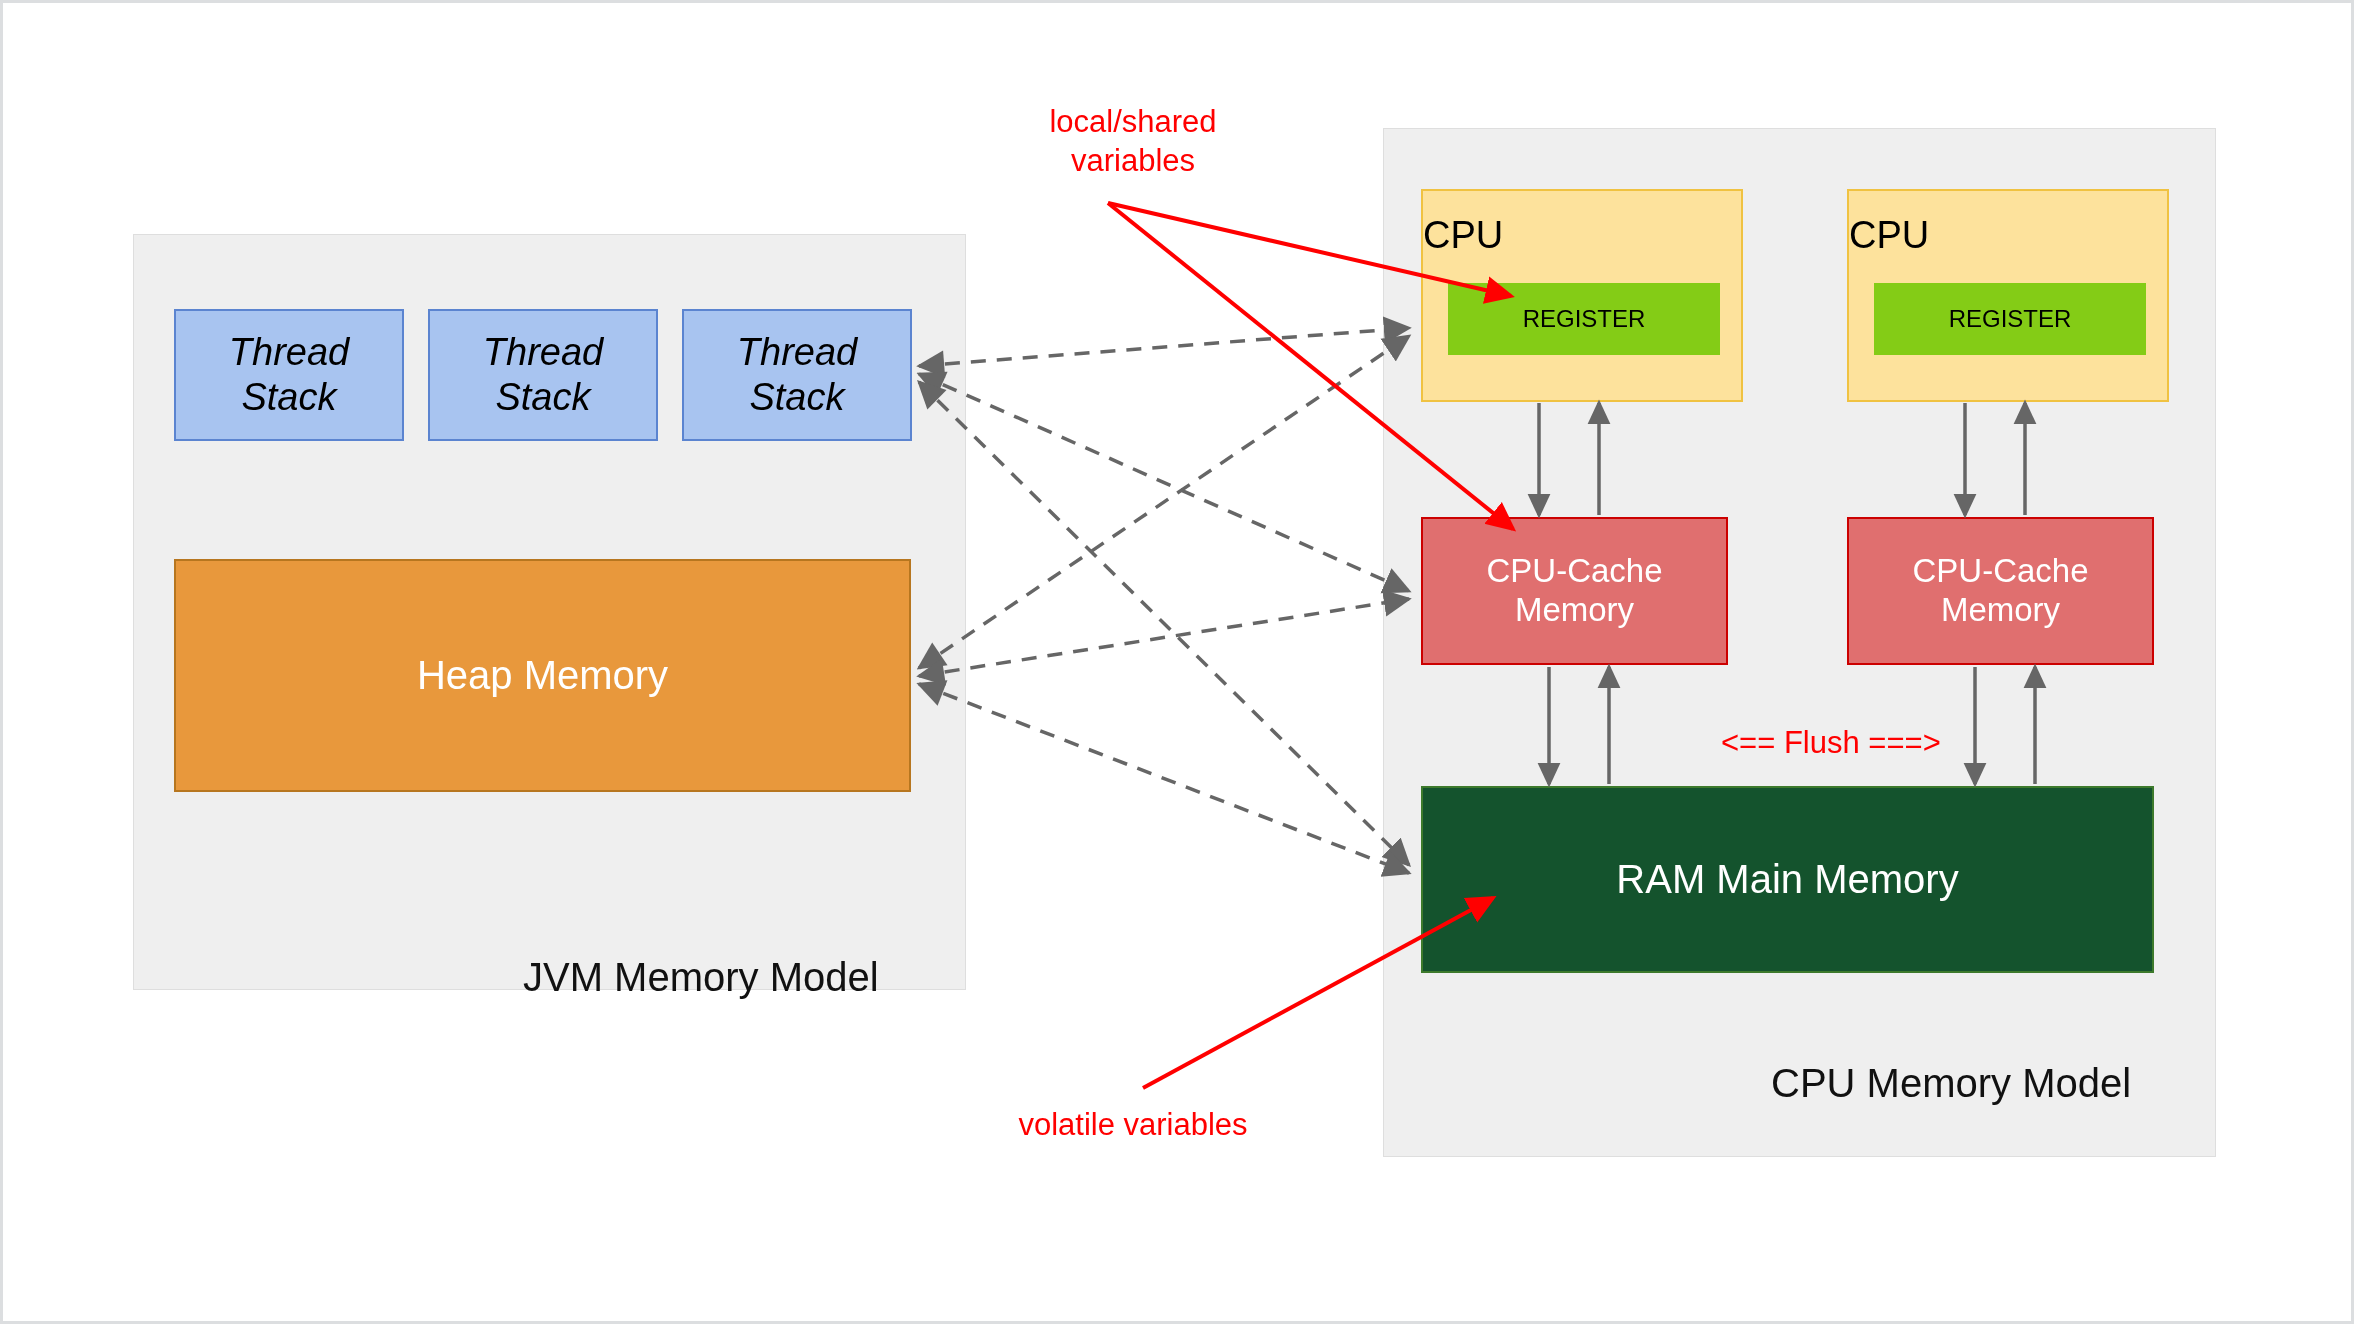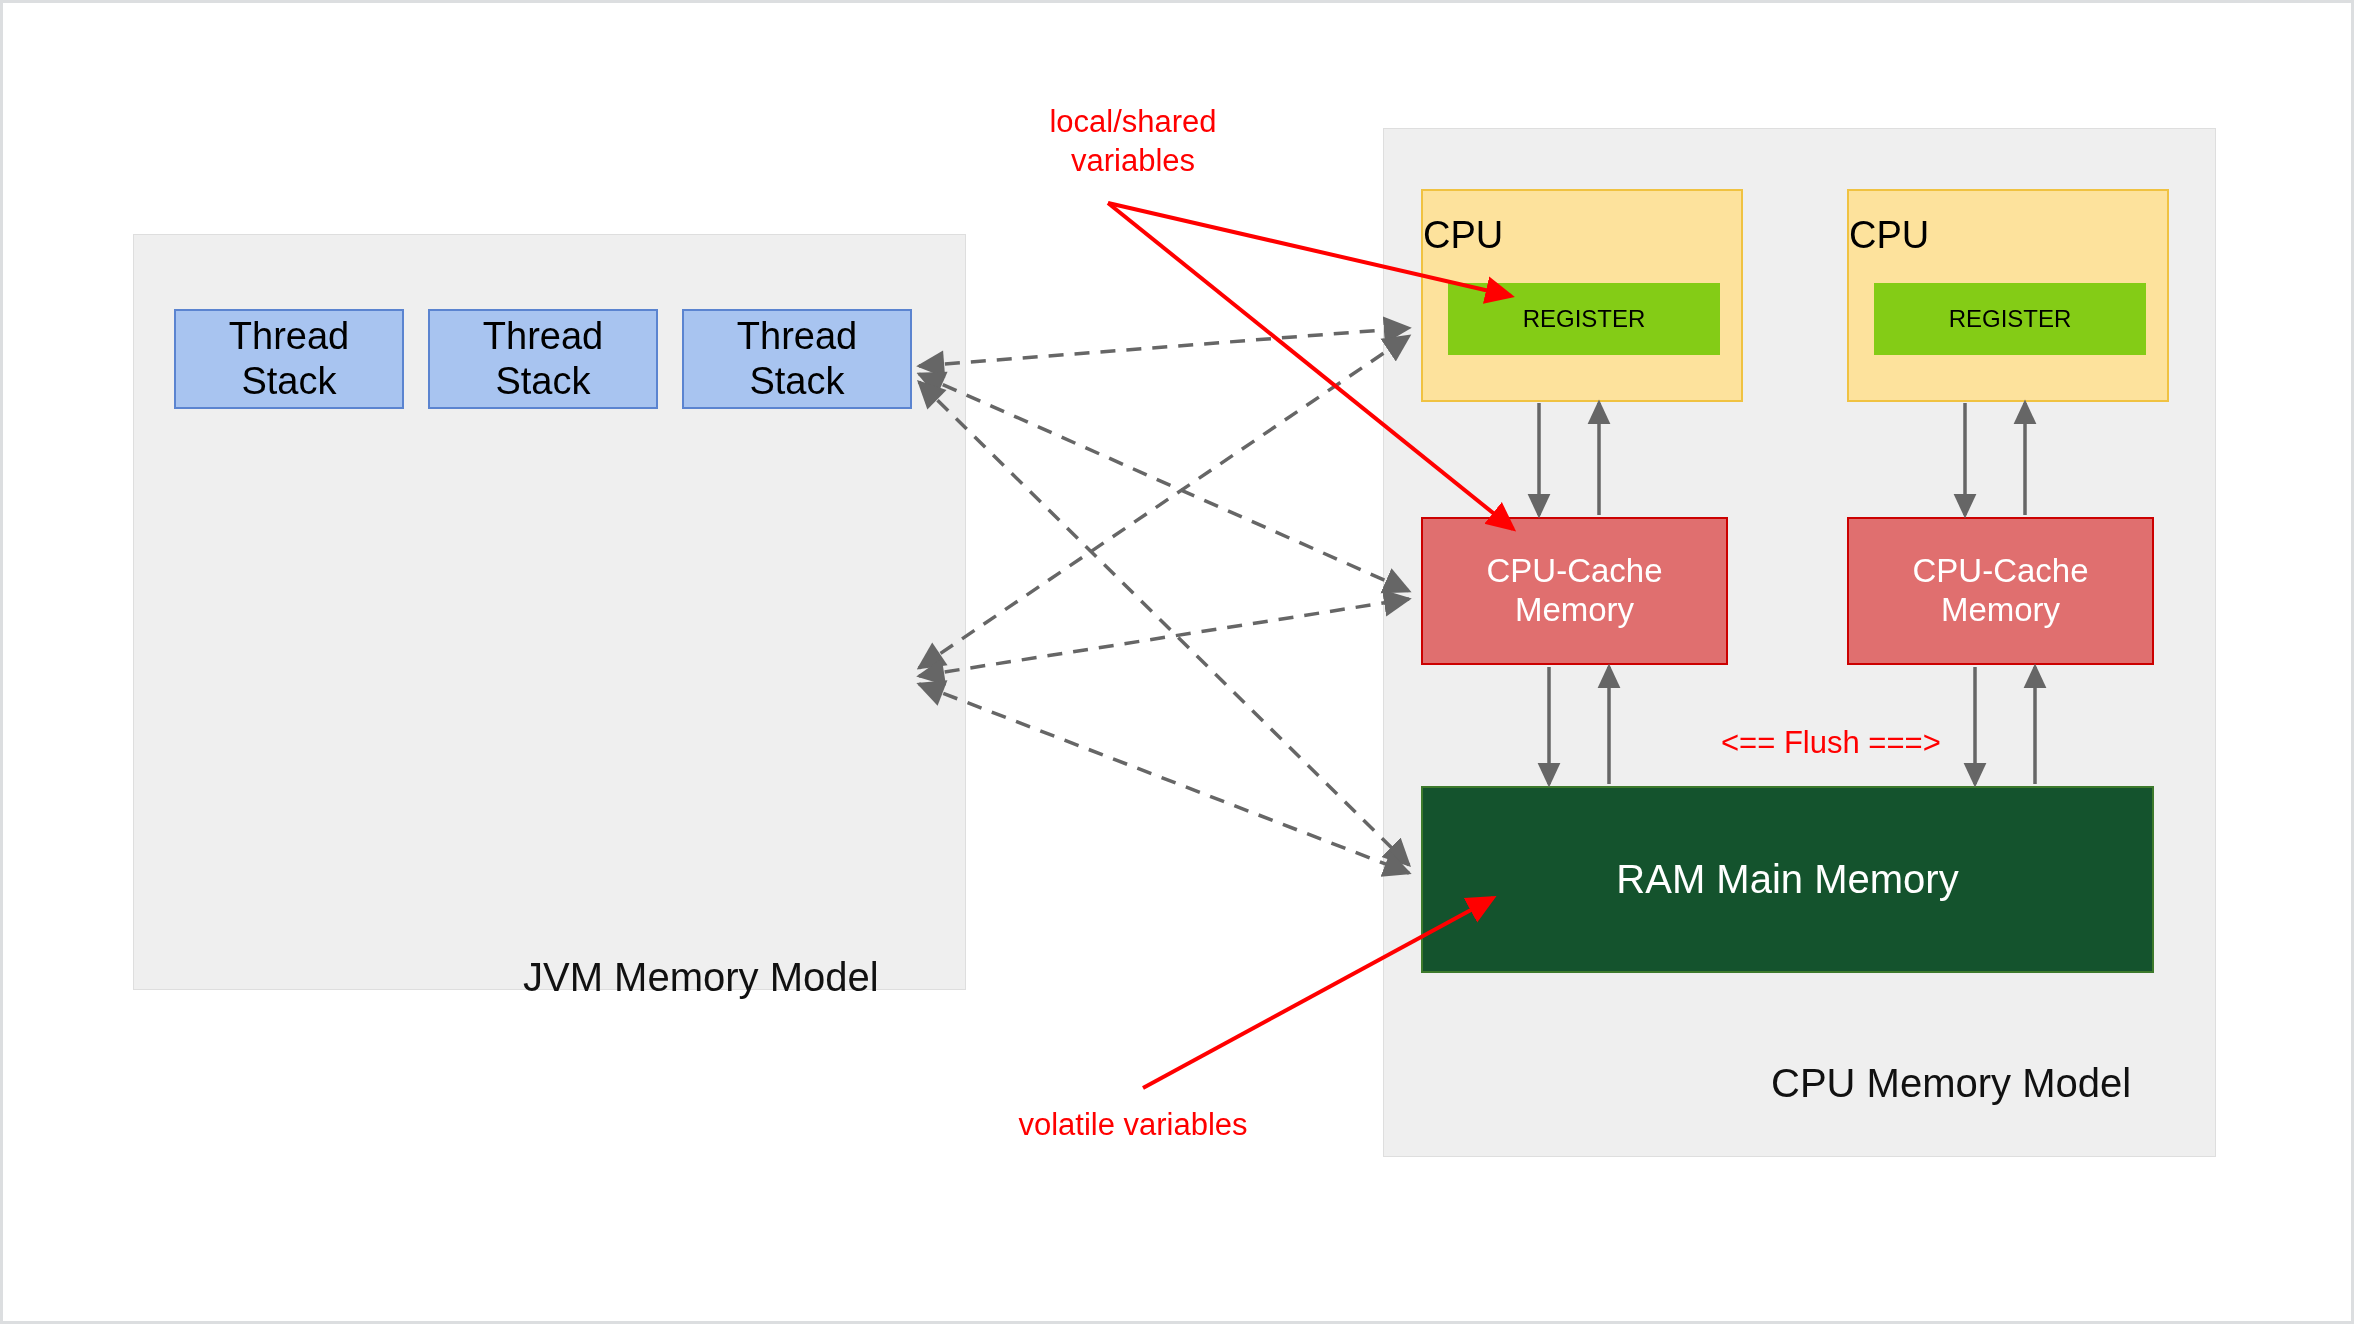--- a/index.html
+++ b/index.html
@@ -51,21 +51,22 @@
   }
 
   
   .thread-stack {
     background: #a8c4f0;
     border: 2px solid #5b84d0;
     color: #000000;
     font-size: 38px;
     top: 306px;
     width: 230px;
-    height: 100px;
+    height: 132px;
+    font-style: italic;
   }
   #thread-stack-0 { left: 171px; }
   #thread-stack-1 { left: 425px; }
   #thread-stack-2 { left: 679px; }
 
   
   #heap-memory {
     background: #e8983c;
     border: 2px solid #b7761f;
     color: #ffffff;
@@ -171,20 +172,21 @@
 
   <div class="group" id="jvm-group"></div>
 
   <div class="node thread-stack" id="thread-stack-0" style="white-space: pre-line;">Thread
 Stack</div>
   <div class="node thread-stack" id="thread-stack-1" style="white-space: pre-line;">Thread
 Stack</div>
   <div class="node thread-stack" id="thread-stack-2" style="white-space: pre-line;">Thread
 Stack</div>
 
+  <div class="node" id="heap-memory">Heap Memory</div>
 
   <div class="group-label" id="jvm-label">JVM Memory Model</div>
 
   <div class="group" id="cpu-group"></div>
 
   <div class="node cpu-box" id="cpu-box-0">
     <div class="cpu-title">CPU</div>
     <div class="register-box">REGISTER</div>
   </div>
 

